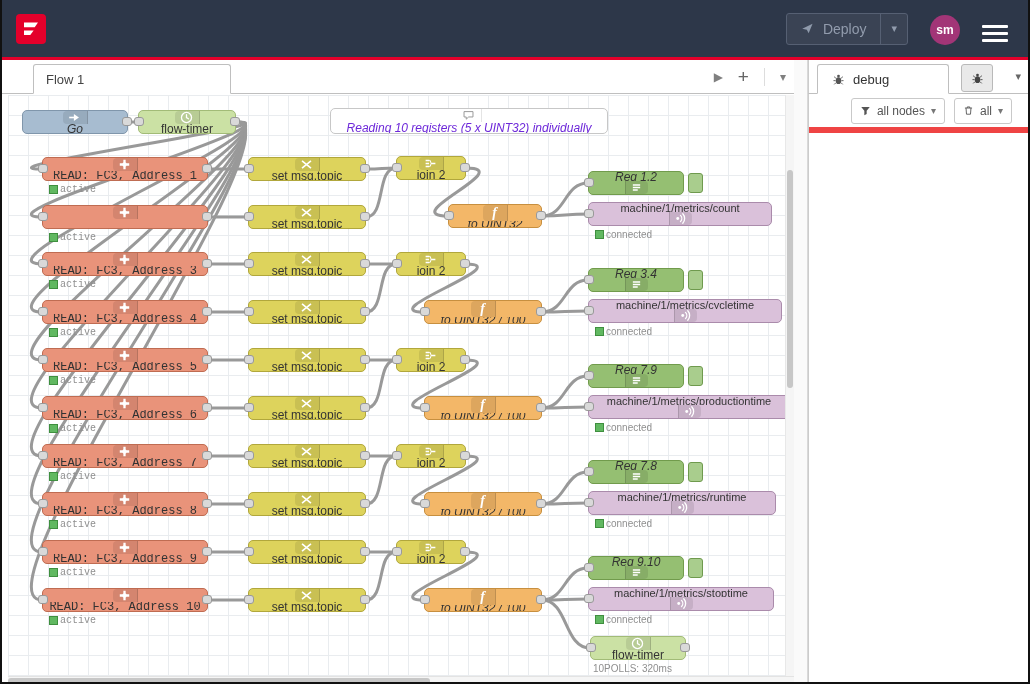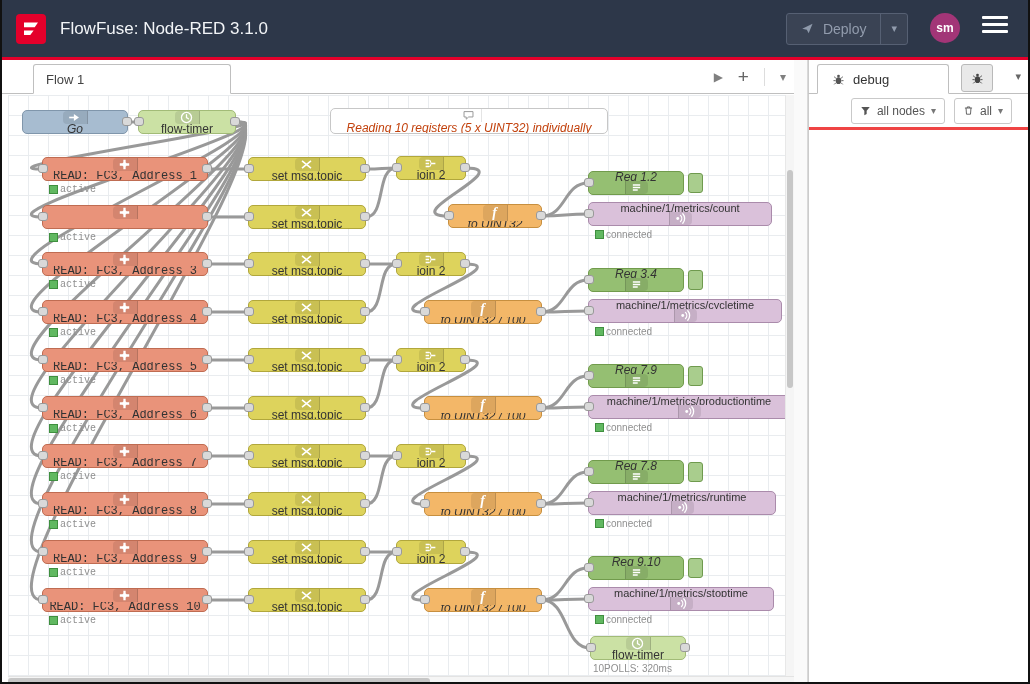--- a/index.html
+++ b/index.html
@@ -4,21 +4,21 @@
 <style>
   html,body{margin:0;padding:0;}
   body{width:1030px;height:684px;position:relative;background:#111;font-family:"Liberation Sans",sans-serif;overflow:hidden;}
   #app{position:absolute;left:2px;right:2px;top:0;bottom:2px;background:#fff;overflow:hidden;}
 
   
   .header{position:absolute;left:0;right:0;top:0;height:57px;background:#2d3749;display:flex;align-items:center;padding:0 20px 0 14px;box-sizing:border-box;}
   .header-accent{position:absolute;top:57px;left:0;right:0;height:3px;background:#e4002b;}
   .logo{width:30px;height:30px;flex:0 0 auto;}
   .app-title{color:#f2f4f7;font-size:17px;margin-left:14px;white-space:nowrap;}
-  .header-right{margin-left:auto;display:flex;align-items:flex-start;gap:22px;}
+  .header-right{margin-left:auto;display:flex;align-items:flex-end;gap:22px;}
   .deploy{display:flex;align-items:center;height:30px;background:#3a4354;border:1px solid #566073;border-radius:3px;color:#929cad;font-size:14px;cursor:default;}
   .deploy-main{display:flex;align-items:center;gap:9px;padding:0 14px;}
   .deploy-caret{padding:0 10px;border-left:1px solid #566073;font-size:11px;color:#929cad;align-self:stretch;display:flex;align-items:center;}
   .avatar{width:30px;height:30px;border-radius:50%;background:#a23577;color:#fff;font-size:12px;font-weight:bold;display:flex;align-items:center;justify-content:center;}
   .hamburger{display:flex;flex-direction:column;gap:4px;cursor:pointer;padding:3px 0;}
   .hamburger div{width:26px;height:3px;background:#fff;border-radius:1px;}
 
   
   .tabbar{position:absolute;top:60px;left:0;width:792px;height:34px;background:#fff;border-bottom:1px solid #bfbfbf;box-sizing:border-box;}
   .flow-tab{position:absolute;left:31px;top:4px;height:30px;width:198px;background:#fff;border:1px solid #bfbfbf;border-bottom:1px solid #fff;border-radius:3px 3px 0 0;display:flex;align-items:center;padding-left:12px;font-size:13px;color:#444;box-sizing:border-box;z-index:2;}
@@ -28,21 +28,21 @@
   .vdiv{width:1px;height:18px;background:#ddd;}
 
   .side-tabbar{position:absolute;top:60px;left:806px;right:0;height:34px;background:#fff;border-bottom:1px solid #bfbfbf;border-left:1px solid #ccc;box-sizing:border-box;}
   .debug-tab{position:absolute;left:8px;top:4px;height:30px;width:132px;background:#fff;border:1px solid #bfbfbf;border-bottom:1px solid #fff;border-radius:3px 3px 0 0;display:flex;align-items:center;gap:8px;padding-left:14px;font-size:13px;color:#333;box-sizing:border-box;z-index:2;}
   .side-btn{position:absolute;left:152px;top:4px;width:30px;height:26px;border:1px solid #b9b9b9;background:#e9e9e9;border-radius:3px;display:flex;align-items:center;justify-content:center;cursor:pointer;}
   .side-caret{position:absolute;right:7px;top:10px;color:#666;font-size:11px;cursor:pointer;}
 
   
   .gutter{position:absolute;top:60px;left:792px;width:14px;bottom:0;background:#fafafa;border-right:1px solid #d9d9d9;box-sizing:border-box;}
   .sidebar{position:absolute;top:94px;left:806px;right:0;bottom:0;background:#fff;border-left:1px solid #ccc;box-sizing:border-box;}
-  .filter-row{height:33px;display:flex;align-items:center;justify-content:flex-end;gap:9px;padding-right:16px;border-bottom:3px solid #ef4444;}
+  .filter-row{height:33px;display:flex;align-items:center;justify-content:flex-end;gap:9px;padding-right:16px;border-bottom:6px solid #ef4444;}
   .side-drop{display:flex;align-items:center;gap:6px;border:1px solid #c9c9c9;border-radius:3px;background:#fff;height:24px;padding:0 8px;font-size:12px;color:#555;cursor:pointer;}
   .side-drop .caret{font-size:10px;color:#777;}
 
   
   .canvas{position:absolute;top:95px;left:6px;width:786px;height:581px;background-color:#fff;
     background-image:linear-gradient(#e9ecef 1px,transparent 1px),linear-gradient(90deg,#e9ecef 1px,transparent 1px);
     background-size:20px 20px;overflow:hidden;}
   .wires{position:absolute;left:0;top:0;}
   .hscroll{position:absolute;top:676px;left:6px;width:786px;height:8px;background:#f5f5f5;border-top:1px solid #e3e3e3;box-sizing:border-box;}
   .hthumb{position:absolute;left:0;top:1px;height:6px;width:422px;background:#c7c7c7;border-radius:3px;}
@@ -66,21 +66,21 @@
 
   .n-inject{background:#a7bcd0;border-color:#8096ab;}
   .n-timer{background:#cbe1a4;border-color:#a2bb77;}
   .n-read{background:#e9937a;border-color:#bf6c52;font-family:Liberation Mono, monospace;}
   .n-change{background:#ddd35c;border-color:#b1a73c;}
   .n-join{background:#ddd35c;border-color:#b1a73c;}
   .n-func{background:#f3b768;border-color:#c78f3f;}
   .n-debug{background:#95bf72;border-color:#719b4c;}
   .n-mqtt{background:#dac1da;border-color:#aa8bab;}
   .n-mqtt .label{font-size:11px;padding:0 4px;}
-  .n-comment{background:#fff;border-color:#c7c7c7;color:#c2410c;}
+  .n-comment{background:#fff;border-color:#c7c7c7;color:#6d28d9;}
   .n-comment .icon-box{background:#fff;border-right:1px solid #e4e4e4;color:#979797;}
   .hidden-defs{position:absolute;width:0;height:0;overflow:hidden;}
 </style>
 </head>
 <body>
 
 <svg class="hidden-defs" aria-hidden="true">
   <defs>
     <symbol id="i-arrow" viewBox="0 0 16 16">
         <path d="M1.5 8H8" stroke="currentColor" stroke-width="2" fill="none"></path>
@@ -129,21 +129,20 @@
 </svg>
 
 <div id="app">
 
   <div class="header">
     <svg class="logo" viewBox="0 0 30 30">
         <rect width="30" height="30" rx="4" fill="#e4002b"></rect>
         <path d="M8 8.6h14l-3.3 4.6H8z" fill="#fff"></path>
         <path d="M8 16.4h9.6l-3.3 4.6H8z" fill="#fff"></path>
       </svg>
-    <div class="app-title">FlowFuse: Node-RED 3.1.0</div>
     <div class="header-right">
       <div class="deploy">
         <div class="deploy-main">
           <svg class="ic" viewBox="0 0 16 16" style="color:#8f9aab">
               <use href="#i-plane"></use>
             </svg>
           <span>Deploy</span>
         </div>
         <div class="deploy-caret">
             <span>▾</span>

